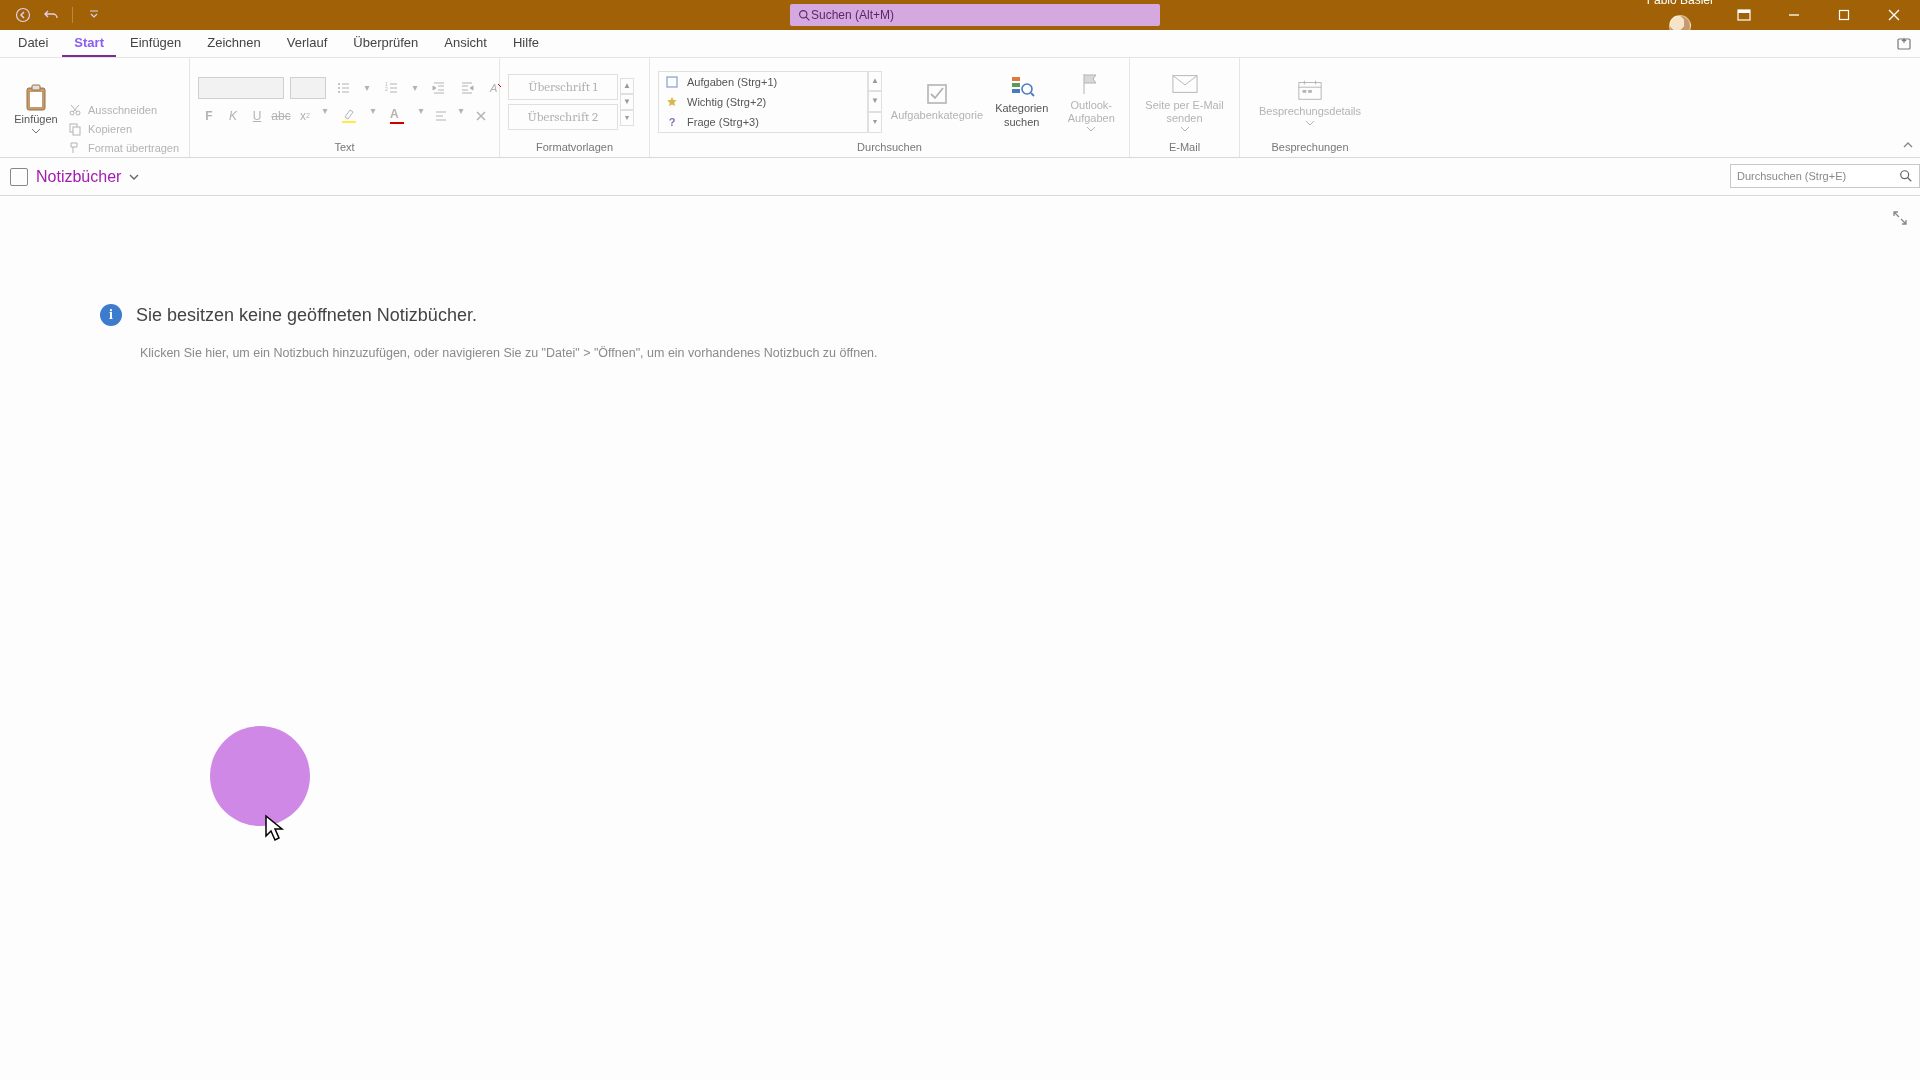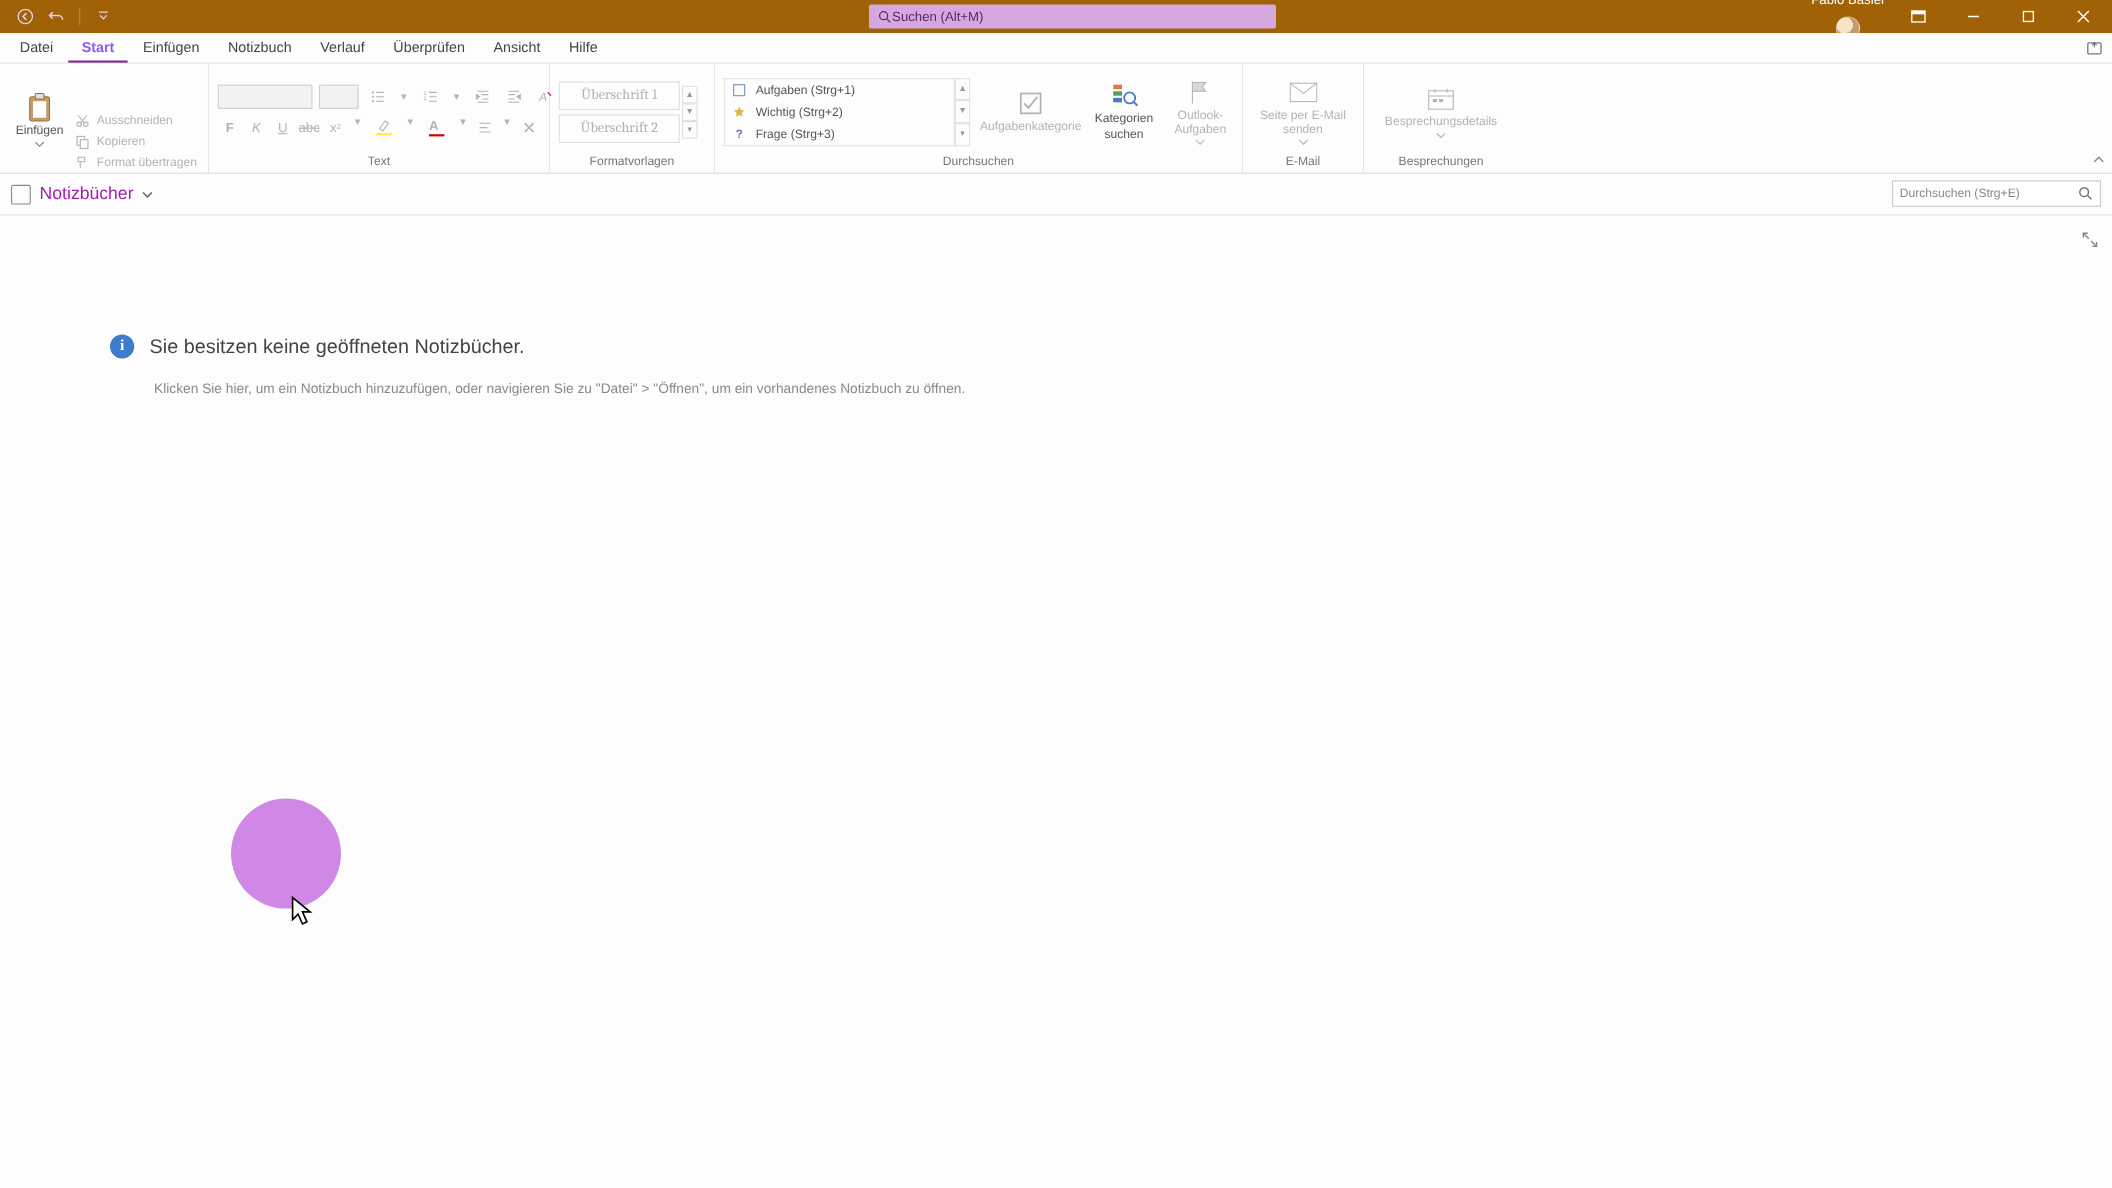--- a/index.html
+++ b/index.html
@@ -125,21 +125,21 @@
     background: #fdfdfd;
     border-bottom: 1px solid #d9d9d9;
     display: flex;
     align-items: center;
     padding-left: 10px;
     position: relative;
   }
   .notebook-sel { display: flex; align-items: center; gap: 8px; font-size: 16px; color: #a21caf; }
   .notebook-sel .nb-icon { width: 18px; height: 18px; border: 1.5px solid #888; border-radius: 2px; position: relative; }
   .navrow .search-pages {
-    position: absolute; right: 10px; top: 6px; width: 190px; height: 24px;
+    position: absolute; right: 0; top: 6px; width: 190px; height: 24px;
     border: 1px solid #c9c9c9; background: #fff; display: flex; align-items: center; padding: 0 6px;
   }
   .navrow .search-pages input { flex:1; border:none; outline:none; font-size:11px; color:#555; }
   .navrow .search-pages input::placeholder { color:#888; }
 
   
   .main { display: flex; height: calc(1080px - 30px - 28px - 100px - 38px); background: #fdfdfd; }
   .canvas { flex: 1; position: relative; background: #fdfdfd; }
   .info-row { position: absolute; left: 100px; top: 108px; display: flex; align-items: center; gap: 14px; }
   .info-icon { width: 22px; height: 22px; border-radius: 50%; background: #3d7bcc; color: #fff; display:flex; align-items:center; justify-content:center; font-size:14px; font-weight:bold; font-family: Georgia, serif; }
@@ -217,21 +217,21 @@
           <path d="M1 1l10 10M11 1L1 11" stroke="#fff" stroke-width="1.3"></path>
         </svg>
     </div>
   </div>
 </div>
 
 <div class="ribbon-tabs">
   <div class="ribbon-tab">Datei</div>
   <div class="ribbon-tab active">Start</div>
   <div class="ribbon-tab">Einfügen</div>
-  <div class="ribbon-tab">Notizbuch</div>
+  <div class="ribbon-tab">Zeichnen</div>
   <div class="ribbon-tab">Verlauf</div>
   <div class="ribbon-tab">Überprüfen</div>
   <div class="ribbon-tab">Ansicht</div>
   <div class="ribbon-tab">Hilfe</div>
   <div class="ribbon-collapse-up">
     <svg width="16" height="16" viewBox="0 0 16 16">
         <rect x="2" y="3" width="12" height="10" rx="1" fill="none" stroke="#777" stroke-width="1.2"></rect>
         <path d="M8 3v4M6 5l2-2 2 2" fill="none" stroke="#777" stroke-width="1.2"></path>
       </svg>
   </div>

